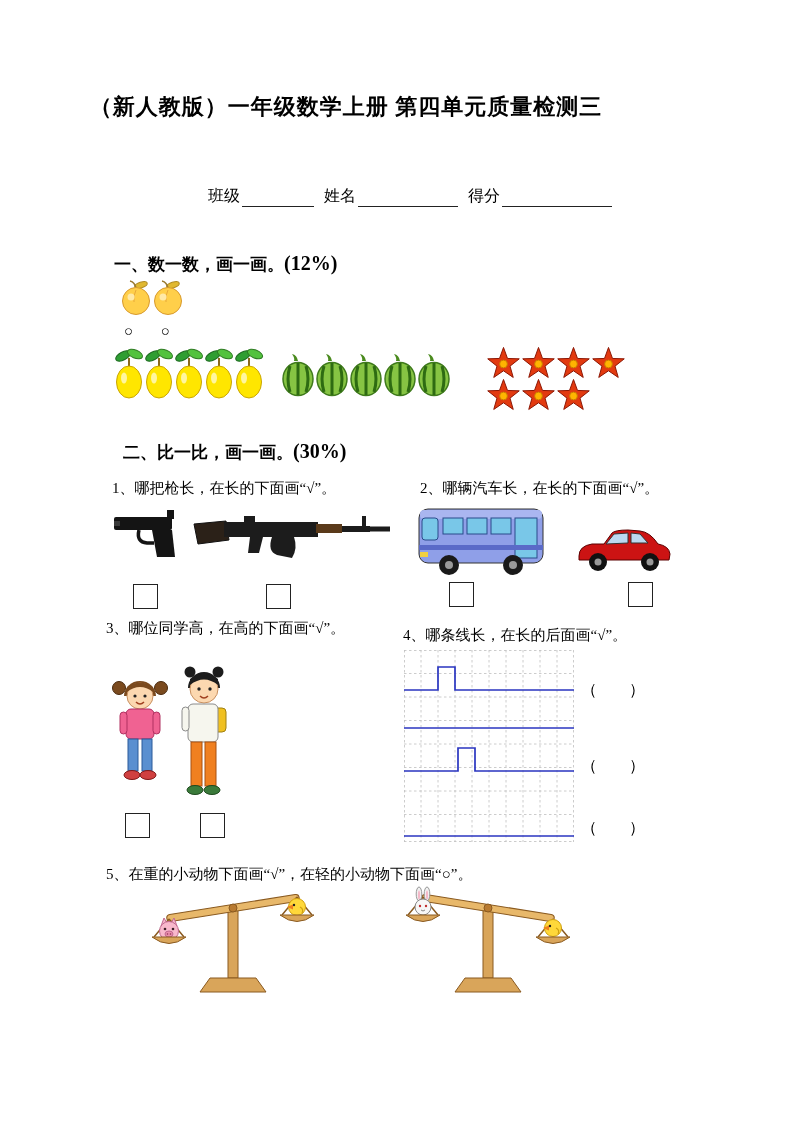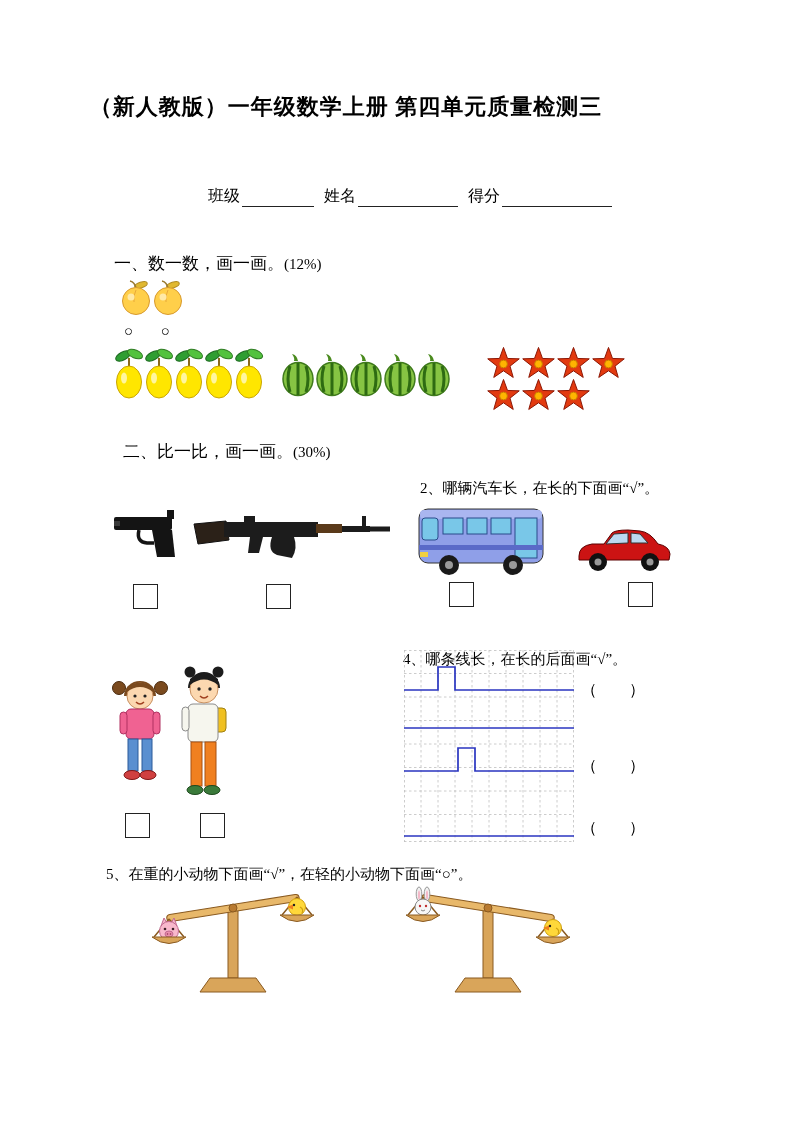--- a/index.html
+++ b/index.html
@@ -6,22 +6,22 @@
   body{font-family:"Liberation Serif","DejaVu Sans",serif;color:#000;}
   #page{position:relative;width:793px;height:1122px;background:#fff;overflow:hidden;}
 
   .abs{position:absolute;}
   .title{top:92px;left:0;width:692px;text-align:center;font-size:22px;font-weight:bold;letter-spacing:1px;}
   .header-line{top:186px;left:208px;font-size:16px;white-space:nowrap;text-align:right;}
   .blank{display:inline-block;border-bottom:1.2px solid #222;height:17px;vertical-align:bottom;margin:0 6px 0 2px;}
   .blank.w1{width:72px;} .blank.w2{width:100px;} .blank.w3{width:110px;}
 
   .sec-head{font-size:17px;white-space:nowrap;}
-  .sec-head .h{font-weight:normal;}
-  .sec-head .p{font-weight:normal;font-size:15px;}
+  .sec-head .h{font-weight:bold;}
+  .sec-head .p{font-weight:bold;font-size:20px;}
 
   .q{font-size:15px;white-space:nowrap;}
 
   .row{display:flex;align-items:flex-end;}
   .flower-row{display:flex;flex-wrap:wrap;width:150px;}
   .flower-row svg{margin:-2px -1px;}
 
   .example-circles{font-size:15px;letter-spacing:12px;}
 
   .checkbox{position:absolute;width:25px;height:25px;border:1.6px solid #222;background:#fff;box-sizing:border-box;}
@@ -178,20 +178,21 @@
   <svg width="37" height="36" viewBox="0 0 38 36">
     <polygon points="19,1 23.1,12.3 35.2,12.7 25.7,20.2 29,31.8 19,25 9,31.8 12.3,20.2 2.8,12.7 14.9,12.3" fill="#e23a10" stroke="#8a1200" stroke-width="1"></polygon>
     <circle cx="19" cy="18" r="4" fill="#ffb400" stroke="#c87a00"></circle>
   </svg>
 </div>
 
   <div class="abs sec-head" style="top:440px;left:114px;margin-left:9px;">
     <span class="h">二、比一比，画一画。</span><span class="p">(30%)</span>
   </div>
 
+  <div class="abs q" style="top:479px;left:112px;">1、哪把枪长，在长的下面画“√”。</div>
   <div class="abs q" style="top:479px;left:420px;font-family:Liberation Serif, serif;">2、哪辆汽车长，在长的下面画“√”。</div>
 
   <div class="abs" style="top:505px;left:112px;">
     <svg width="70" height="60" viewBox="0 0 70 60">
       <rect x="2" y="12" width="58" height="13" rx="2" fill="#141414"></rect>
       <rect x="55" y="5" width="7" height="9" fill="#141414"></rect>
       <rect x="2" y="16" width="6" height="5" fill="#3a3a3a"></rect>
       <polygon points="40,25 60,25 63,52 45,52" fill="#141414"></polygon>
       <path d="M27 25 q-3 12 8 13 l7 0" stroke="#141414" stroke-width="3.5" fill="none"></path>
     </svg>
@@ -236,21 +237,22 @@
       <polygon points="55,9 64,10 72,19 55,19" fill="#bcd8f0" stroke="#333"></polygon>
       <circle cx="22" cy="38" r="9" fill="#111"></circle>
         <circle cx="22" cy="38" r="3.5" fill="#999"></circle>
       <circle cx="74" cy="38" r="9" fill="#111"></circle>
         <circle cx="74" cy="38" r="3.5" fill="#999"></circle>
     </svg>
   </div>
   <div class="checkbox" style="top:582px;left:449px;"></div>
   <div class="checkbox" style="top:582px;left:628px;"></div>
 
-  <div class="abs q" style="top:650px;left:403px;">4、哪条线长，在长的后面画“√”。</div>
+  <div class="abs q" style="top:619px;left:106px;">3、哪位同学高，在高的下面画“√”。</div>
+  <div class="abs q" style="top:626px;left:403px;">4、哪条线长，在长的后面画“√”。</div>
 
   <div class="abs" style="top:656px;left:102px;">
     <svg width="140" height="155" viewBox="0 0 140 155">
 
       <circle cx="17" cy="32" r="6.5" fill="#7a4a1e" stroke="#4a2a0e"></circle>
       <circle cx="59" cy="32" r="6.5" fill="#7a4a1e" stroke="#4a2a0e"></circle>
       <path d="M22 40 a16 15 0 1 1 32 0 z" fill="#7a4a1e"></path>
       <circle cx="38" cy="40" r="13" fill="#fcd8b0" stroke="#c89060"></circle>
       <path d="M25 36 q13 -10 26 0 l0 -5 q-13 -9 -26 0 z" fill="#7a4a1e"></path>
       <circle cx="33" cy="40" r="1.6" fill="#222"></circle>

